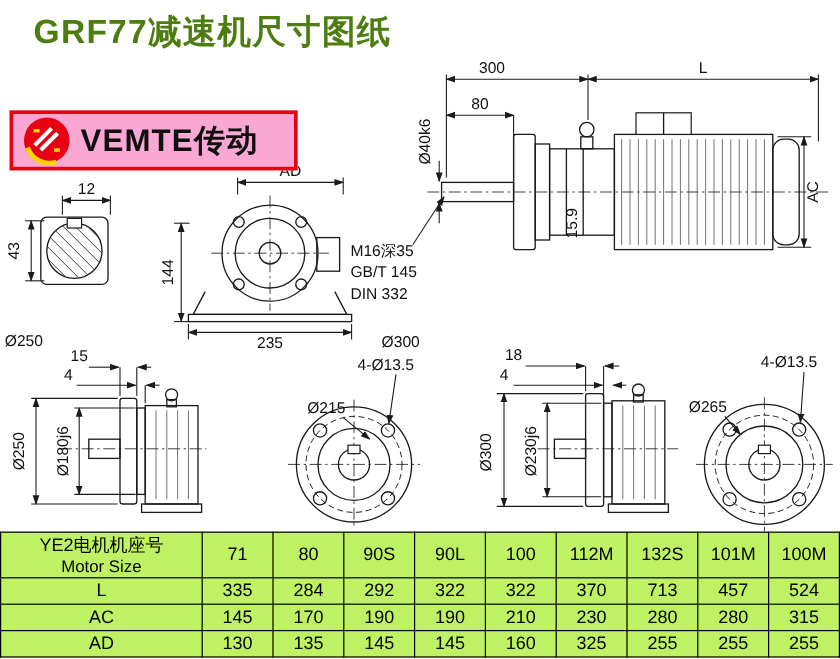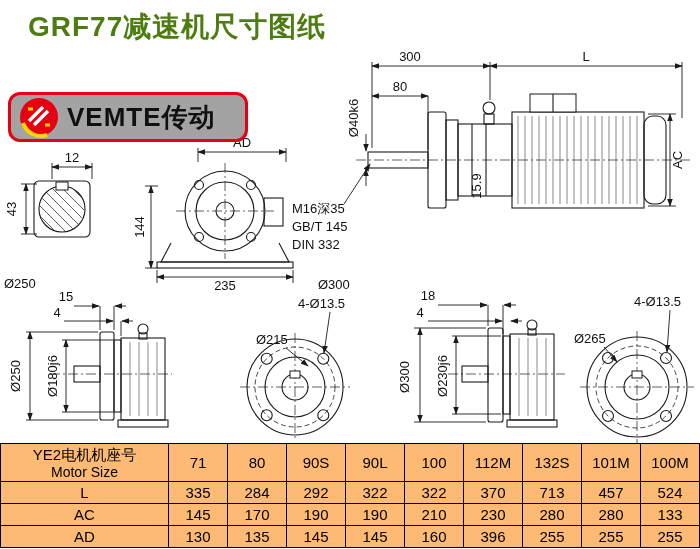--- a/index.html
+++ b/index.html
@@ -3,35 +3,35 @@
 <meta charset="utf-8">
 <style>
   * { margin:0; padding:0; box-sizing:border-box; }
   html,body { width:700px; height:549px; }
   body { position:relative; background:#fff; font-family:"Liberation Sans", sans-serif; overflow:hidden; }
 
   .page-title { position:absolute; left:28px; top:8px; font-size:28px; font-weight:bold;
                 color:#4d7c0f; letter-spacing:1px; }
 
   .logo { position:absolute; left:8px; top:92px; width:240px; height:50px;
-          border:3px solid #e60012; border-radius:12px; background:#a3a3a3;
+          border:3px solid #e60012; border-radius:0; background:#f9a8d4;
           display:flex; align-items:center; gap:7px; padding:2px 7px; z-index:3; }
   .logo .brand { font-size:26px; font-weight:bold; color:#101010; letter-spacing:1px; white-space:nowrap; }
 
   svg.drawing { position:absolute; left:0; top:0; z-index:1; }
   .s    { stroke:#1a1a1a; stroke-width:1.1; fill:none; }
   .sf   { stroke:#1a1a1a; stroke-width:1; fill:#fff; }
   .cl   { stroke:#1a1a1a; stroke-width:0.7; fill:none; stroke-dasharray:10 3 2 3; }
   .dash { stroke:#1a1a1a; stroke-width:0.8; fill:none; stroke-dasharray:5 3; }
   .dim  { stroke:#1a1a1a; stroke-width:0.9; fill:none; }
   .fin  { stroke:#3a3a3a; stroke-width:0.6; fill:none; }
   .hatch{ stroke:#1a1a1a; stroke-width:0.7; fill:none; }
   svg text { font-family:"Liberation Sans", sans-serif; font-size:13px; fill:#111; }
 
-  .size-table { position:absolute; left:0; top:443px; width:700px; background:#fdba74;
+  .size-table { position:absolute; left:0; top:443px; width:700px; background:#bef264;
                 border-collapse:collapse; table-layout:fixed; z-index:2; }
   .size-table th, .size-table td { border:1px solid #000; text-align:center; vertical-align:middle;
                 font-weight:normal; font-size:15px; color:#000; padding:0; }
   .size-table tr.hrow th { height:38px; }
   .size-table tr.drow td { height:22px; }
   .size-table .hcn { font-size:15px; line-height:19px; }
   .size-table .hen { font-size:14px; line-height:17px; }
 </style>
 </head>
 <body>
@@ -286,28 +286,28 @@
     <tr class="drow">
       <td>AC</td>
       <td>145</td>
       <td>170</td>
       <td>190</td>
       <td>190</td>
       <td>210</td>
       <td>230</td>
       <td>280</td>
       <td>280</td>
-      <td>133</td>
+      <td>315</td>
     </tr>
     <tr class="drow">
       <td>AD</td>
       <td>130</td>
       <td>135</td>
       <td>145</td>
       <td>145</td>
       <td>160</td>
-      <td>396</td>
+      <td>325</td>
       <td>255</td>
       <td>255</td>
       <td>255</td>
     </tr>
   </tbody>
 </table>
 
 </body></html>

